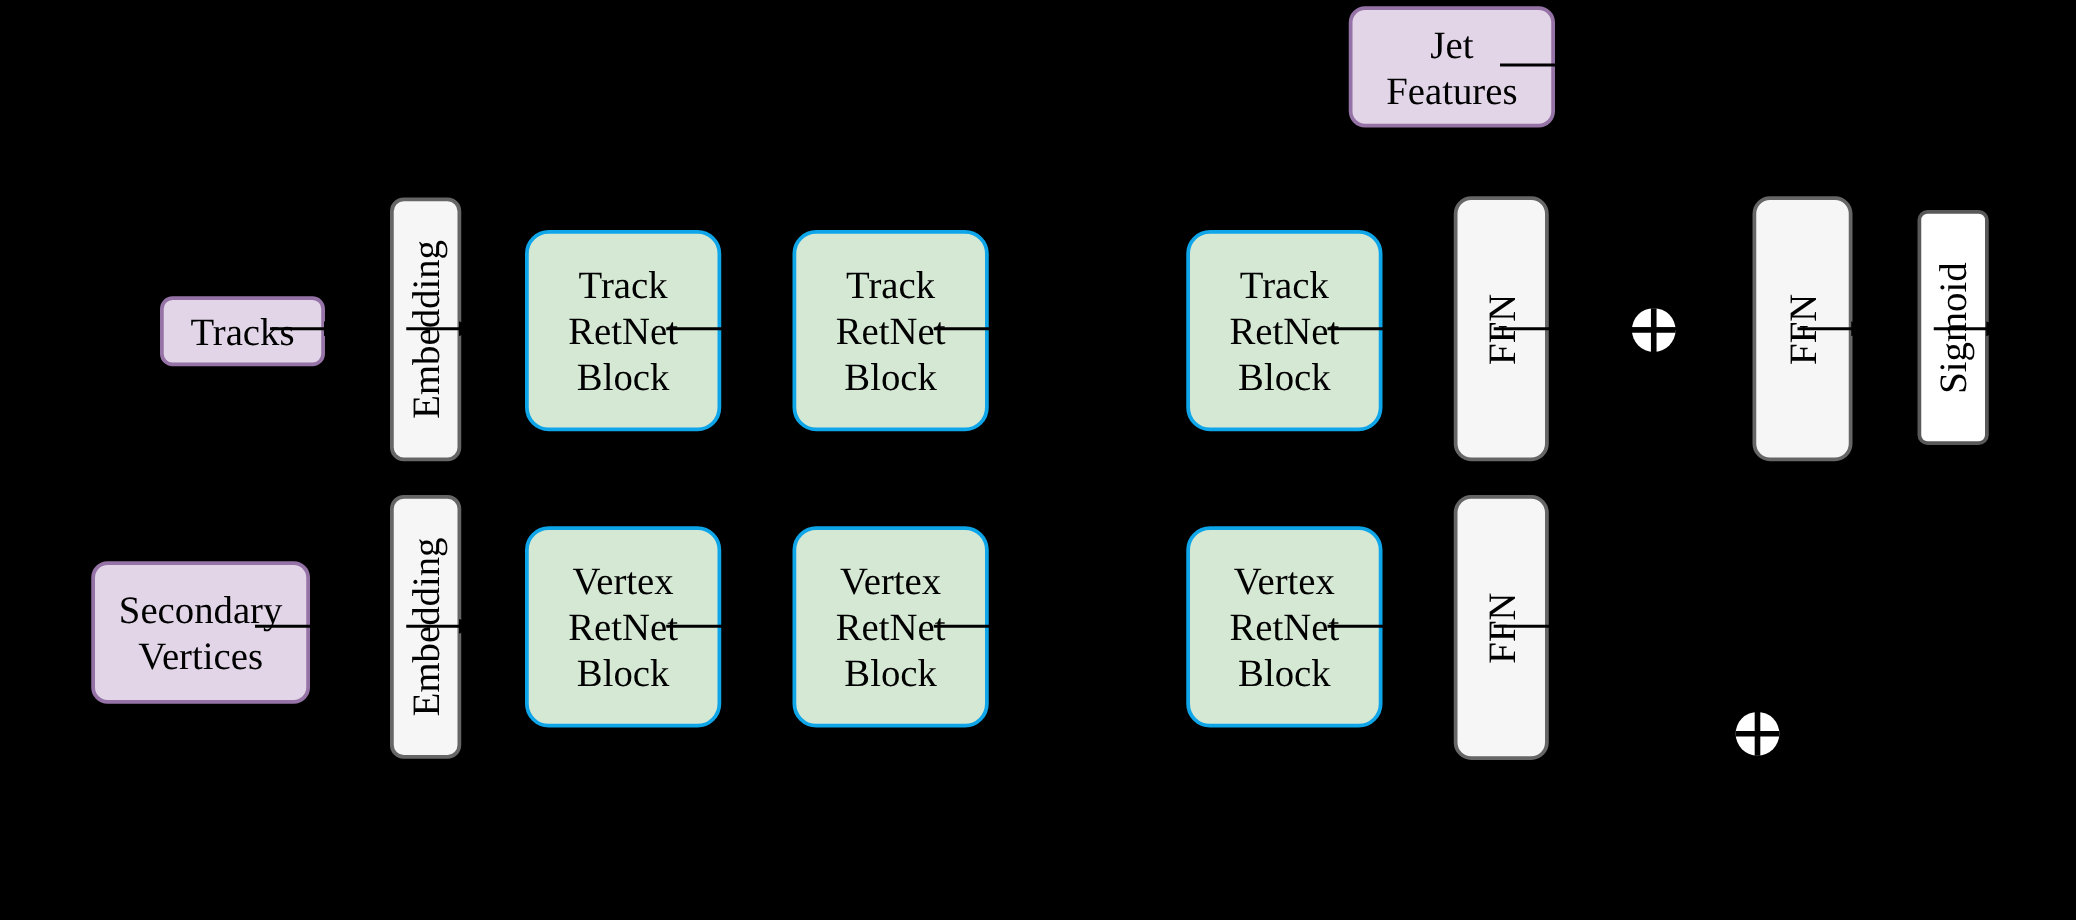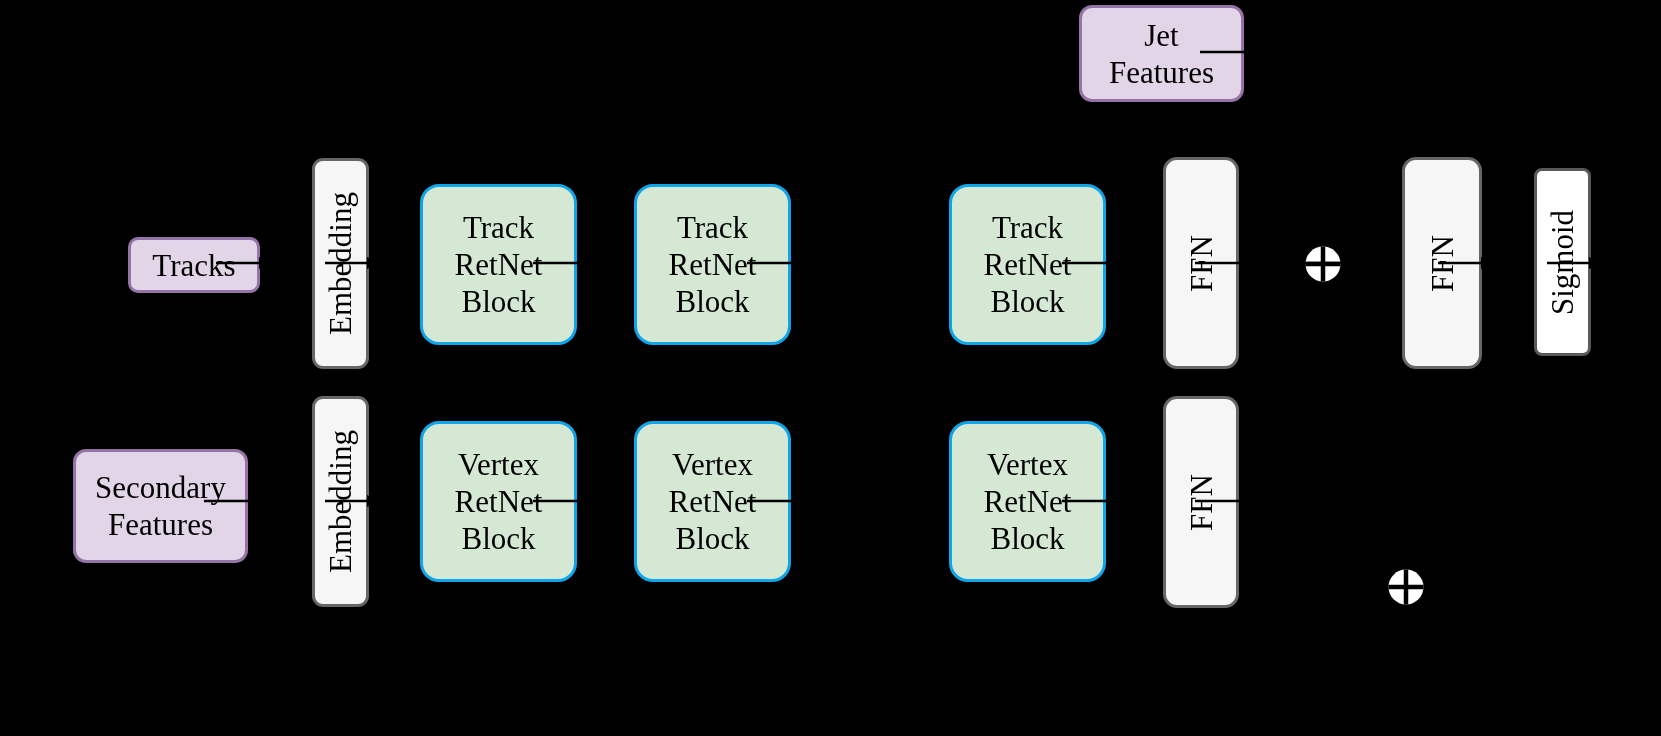--- a/index.html
+++ b/index.html
@@ -66,21 +66,21 @@
 </head>
 <body>
 
 <div class="canvas">
 
   <div class="node purple" id="tracks">
     <span class="label">Tracks</span>
   </div>
   <div class="node purple" id="secondary-vertices">
     <span class="label">Secondary
-Features</span>
+Vertices</span>
   </div>
   <div class="node purple" id="jet-features">
     <span class="label">Jet
 Features</span>
   </div>
 
   <div class="node gray" id="embedding-tracks">
     <span class="vlabel">Embedding</span>
   </div>
   <div class="node gray" id="embedding-vertices">

